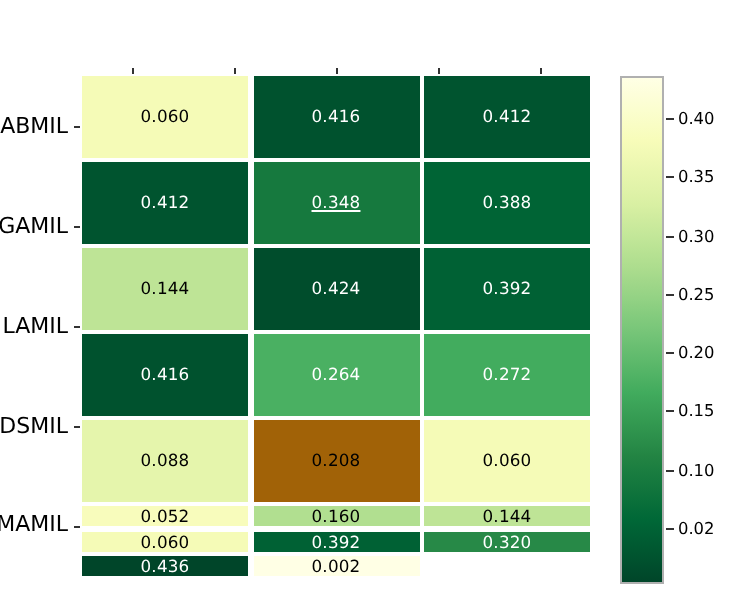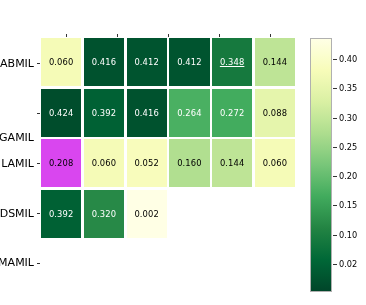--- a/index.html
+++ b/index.html
@@ -29,21 +29,21 @@
   
   .xtick{position:absolute;width:1px;height:3px;background:#333;}
   .ytick{position:absolute;height:1px;width:3px;background:#333;}
 
   
   .grid{
     position:absolute;
     left:41px;top:38px;
     width:254px;height:250px;
     display:grid;
-    grid-template-columns:repeat(6,1fr);
+    grid-template-columns:repeat(3,1fr);
     grid-template-rows:repeat(5,1fr);
     gap:2.5px;
   }
   .cell{
     display:flex;align-items:center;justify-content:center;
     font-size:8.4px;
     letter-spacing:.1px;
   }
 
   
@@ -69,47 +69,49 @@
   <div class="xlab-layer">
       <div class="xtick" style="left: 66.4px; top: 34px;"></div>
       <div class="xtick" style="left: 117.2px; top: 34px;"></div>
       <div class="xtick" style="left: 168px; top: 34px;"></div>
       <div class="xtick" style="left: 218.8px; top: 34px;"></div>
       <div class="xtick" style="left: 269.6px; top: 34px;"></div>
     </div>
 
   <div class="ylab-layer" style="width: 34px;">
       <div class="ylab" style="top: 63px; right: 0px;">ABMIL</div>
-      <div class="ylab" style="top: 113px; right: 0px; margin-top: 24px;">GAMIL</div>
+      <div class="ylab" style="top: 113px; right: 0px;">GAMIL</div>
       <div class="ylab" style="top: 163px; right: 0px;">LAMIL</div>
       <div class="ylab" style="top: 213px; right: 0px;">DSMIL</div>
       <div class="ylab" style="top: 262px; right: 0px;">MAMIL</div>
     </div>
 
   <div class="grid">
       <div class="cell" style="background: rgb(245, 251, 183); color: rgb(0, 0, 0);">0.060</div>
       <div class="cell" style="background: rgb(0, 82, 46); color: rgb(255, 255, 255);">0.416</div>
       <div class="cell" style="background: rgb(0, 84, 47); color: rgb(255, 255, 255);">0.412</div>
       <div class="cell" style="background: rgb(0, 84, 47); color: rgb(255, 255, 255);">0.412</div>
       <div class="cell" style="background: rgb(22, 121, 62); color: rgb(255, 255, 255); text-decoration: underline;">0.348</div>
+      <div class="cell" style="background: rgb(0, 100, 53); color: rgb(255, 255, 255);">0.388</div>
       <div class="cell" style="background: rgb(190, 228, 150); color: rgb(0, 0, 0);">0.144</div>
       <div class="cell" style="background: rgb(0, 77, 44); color: rgb(255, 255, 255);">0.424</div>
       <div class="cell" style="background: rgb(0, 97, 52); color: rgb(255, 255, 255);">0.392</div>
       <div class="cell" style="background: rgb(0, 82, 46); color: rgb(255, 255, 255);">0.416</div>
       <div class="cell" style="background: rgb(74, 176, 98); color: rgb(255, 255, 255);">0.264</div>
       <div class="cell" style="background: rgb(66, 172, 94); color: rgb(255, 255, 255);">0.272</div>
       <div class="cell" style="background: rgb(229, 245, 172); color: rgb(0, 0, 0);">0.088</div>
-      <div class="cell" style="background: #d946ef; color: rgb(0, 0, 0);">0.208</div>
+      <div class="cell" style="background: #a16207; color: rgb(0, 0, 0);">0.208</div>
       <div class="cell" style="background: rgb(245, 251, 183); color: rgb(0, 0, 0);">0.060</div>
       <div class="cell" style="background: rgb(248, 252, 188); color: rgb(0, 0, 0);">0.052</div>
       <div class="cell" style="background: rgb(177, 223, 144); color: rgb(0, 0, 0);">0.160</div>
       <div class="cell" style="background: rgb(190, 228, 150); color: rgb(0, 0, 0);">0.144</div>
       <div class="cell" style="background: rgb(245, 251, 183); color: rgb(0, 0, 0);">0.060</div>
       <div class="cell" style="background: rgb(0, 97, 52); color: rgb(255, 255, 255);">0.392</div>
       <div class="cell" style="background: rgb(39, 137, 71); color: rgb(255, 255, 255);">0.320</div>
+      <div class="cell" style="background: rgb(0, 69, 41); color: rgb(255, 255, 255);">0.436</div>
       <div class="cell" style="background: rgb(255, 255, 229); color: rgb(0, 0, 0);">0.002</div>
     </div>
 
   <div class="cbar-wrap">
     <div class="cbar" style="background: linear-gradient(to top, rgb(0, 69, 41) 0%, rgb(0, 78, 45) 3.13%, rgb(0, 87, 48) 6.25%, rgb(0, 95, 52) 9.38%, rgb(0, 104, 55) 12.5%, rgb(9, 111, 58) 15.63%, rgb(18, 118, 61) 18.75%, rgb(26, 125, 64) 21.88%, rgb(35, 132, 67) 25%, rgb(43, 142, 74) 28.13%, rgb(50, 152, 80) 31.25%, rgb(58, 161, 87) 34.38%, rgb(65, 171, 93) 37.5%, rgb(79, 178, 100) 40.63%, rgb(93, 185, 107) 43.75%, rgb(106, 191, 114) 46.88%, rgb(120, 198, 121) 50%, rgb(133, 204, 126) 53.13%, rgb(147, 210, 132) 56.25%, rgb(160, 215, 137) 59.38%, rgb(173, 221, 142) 62.5%, rgb(184, 226, 147) 65.63%, rgb(195, 231, 153) 68.75%, rgb(206, 235, 158) 71.88%, rgb(217, 240, 163) 75%, rgb(225, 243, 169) 78.13%, rgb(232, 246, 174) 81.25%, rgb(240, 249, 180) 84.38%, rgb(247, 252, 185) 87.5%, rgb(249, 253, 196) 90.63%, rgb(251, 254, 207) 93.75%, rgb(253, 254, 218) 96.88%, rgb(255, 255, 229) 100%);"></div>
   <div class="cbtick" style="top: 225.908px;"></div>
       <div class="cblabel" style="top: 225.908px;">0.02</div>
       <div class="cbtick" style="top: 196.645px;"></div>
       <div class="cblabel" style="top: 196.645px;">0.10</div>
       <div class="cbtick" style="top: 167.382px;"></div>

